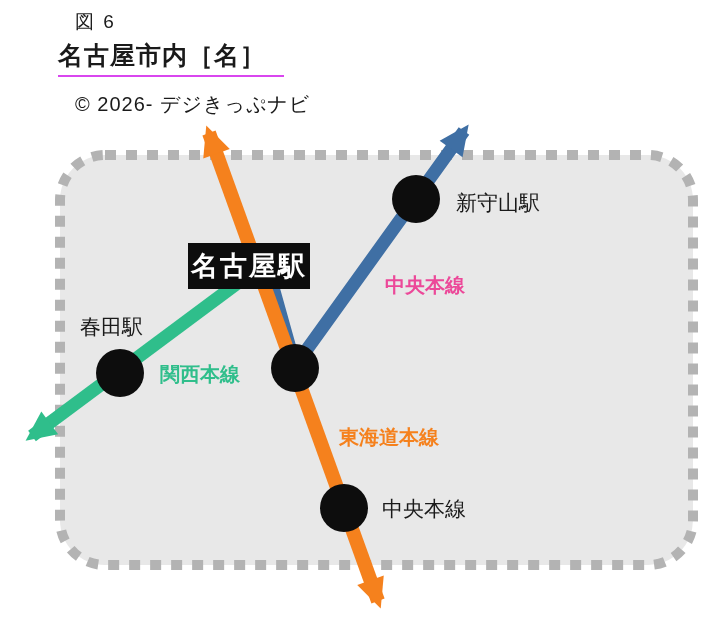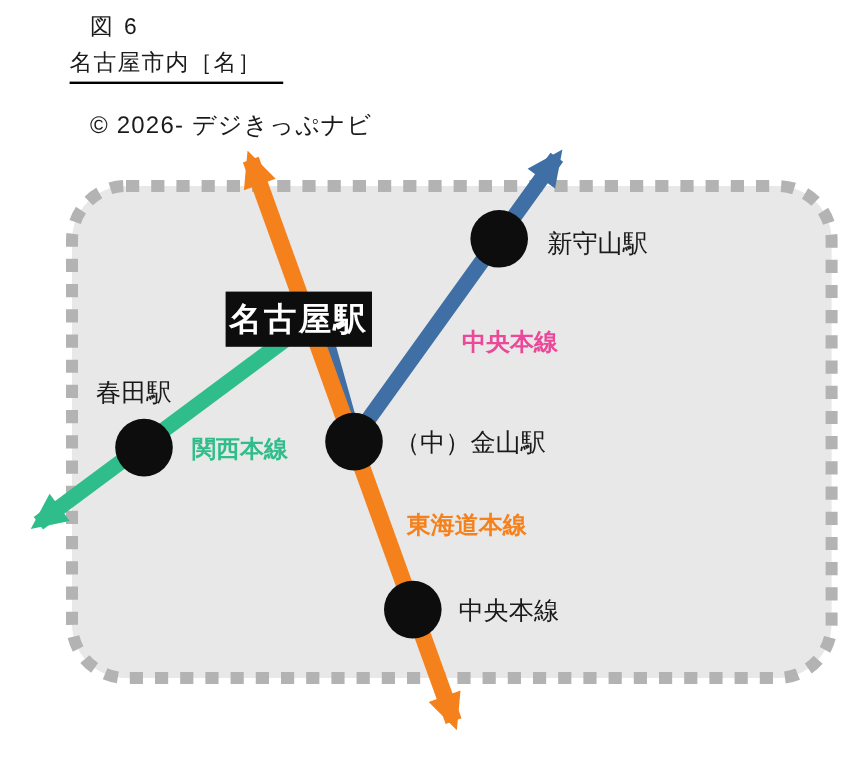--- a/index.html
+++ b/index.html
@@ -8,23 +8,23 @@
     background: #ffffff;
     font-family: "Liberation Sans", "DejaVu Sans", sans-serif;
     color: #1a1a1a;
   }
   .fig-label {
     position: absolute; left: 75px; top: 9px;
     font-size: 19px; letter-spacing: 2px;
   }
   .fig-title {
     position: absolute; left: 58px; top: 39px;
-    font-size: 19px; font-weight: 400; letter-spacing: 1px;
+    font-size: 25px; font-weight: 700; letter-spacing: 1px;
     padding: 0 18px 3px 0;
-    border-bottom: 2px solid #000000;
+    border-bottom: 2px solid #d946ef;
   }
   .copyright {
     position: absolute; left: 75px; top: 91px;
     font-size: 20px; letter-spacing: 1px;
   }
   svg.map { position: absolute; left: 0; top: 0; }
   .station-label {
     position: absolute; font-size: 21px; white-space: nowrap;
   }
   .line-label {
@@ -77,20 +77,19 @@
     <circle cx="416" cy="199" r="24" fill="#0d0d0d"></circle>
     <circle cx="120" cy="373" r="24" fill="#0d0d0d"></circle>
     <circle cx="295" cy="368" r="24" fill="#0d0d0d"></circle>
     <circle cx="344" cy="508" r="24" fill="#0d0d0d"></circle>
   </svg>
 
   <div class="nagoya-box">名古屋駅</div>
 
   <div class="station-label lbl-shinmoriyama">新守山駅</div>
   <div class="station-label lbl-haruta">春田駅</div>
-  <div class="station-label lbl-kanayama">（中）金山駅</div>
   <div class="station-label lbl-minamiodaka">中央本線</div>
 
   <div class="line-label lbl-chuo" style="color: #ec4899;">中央本線</div>
   <div class="line-label lbl-kansai" style="color: rgb(47, 190, 139);">関西本線</div>
   <div class="line-label lbl-tokaido" style="color: rgb(245, 129, 29);">東海道本線</div>
 
 </div>
 
 </body></html>

